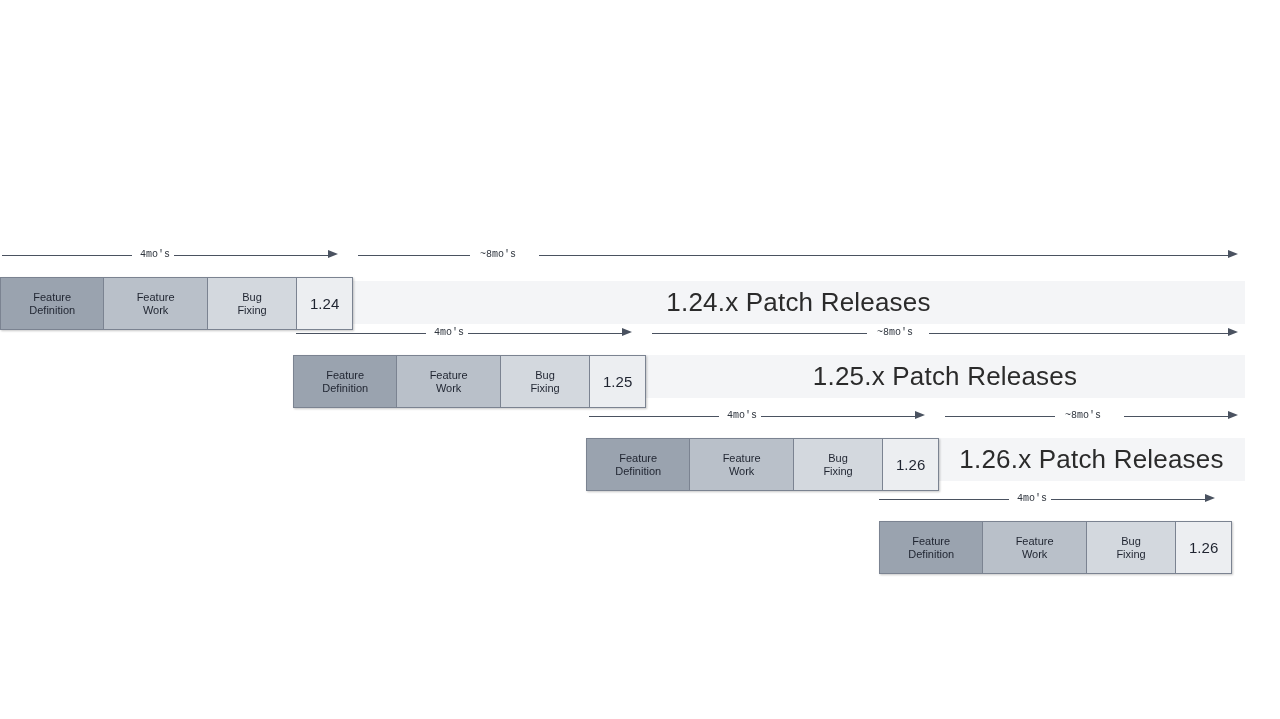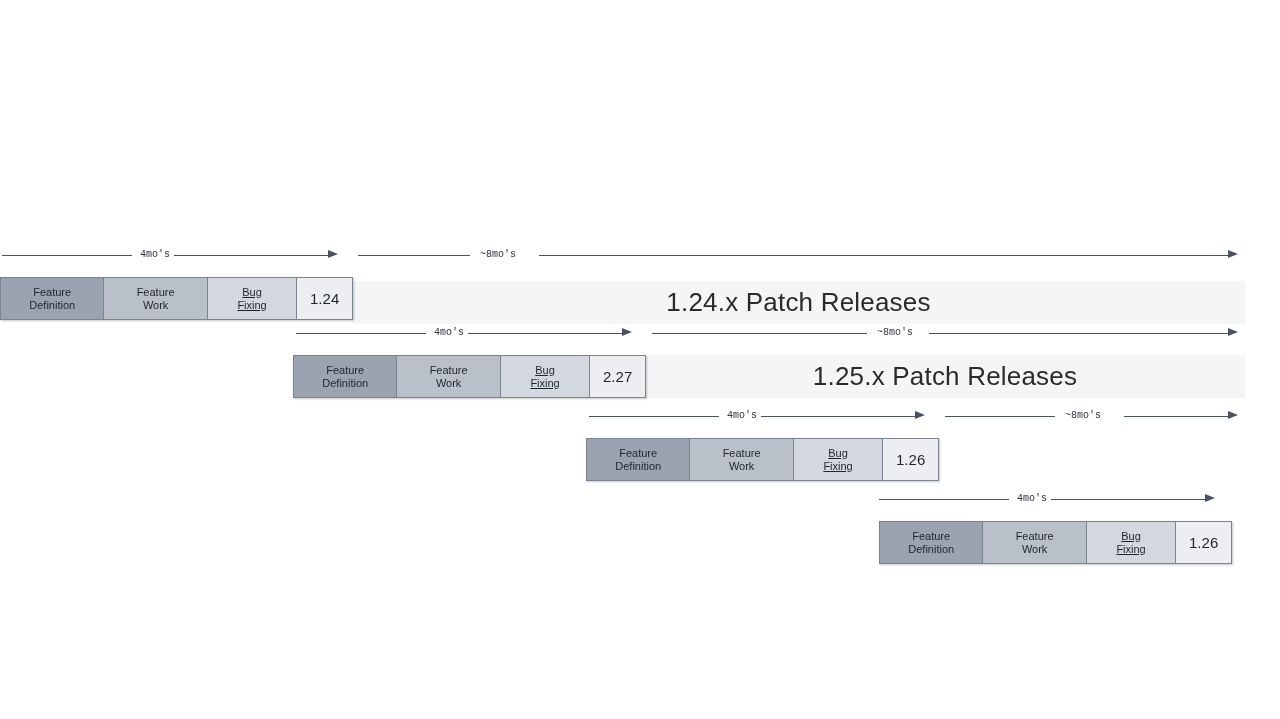--- a/index.html
+++ b/index.html
@@ -44,21 +44,21 @@
     font-size: 26px;
     font-weight: 400;
     letter-spacing: 0.2px;
     white-space: nowrap;
   }
 
   
   .phase-bar {
     position: absolute;
     display: flex;
-    height: 43px;
+    height: 53px;
     box-sizing: border-box;
     border: 1px solid #7b8391;
     box-shadow: 1px 1px 2px rgba(0,0,0,0.22);
   }
   .phase {
     box-sizing: border-box;
     display: flex;
     flex-direction: column;
     align-items: center;
     justify-content: center;
@@ -67,21 +67,21 @@
     font-size: 11px;
     line-height: 13px;
     text-align: center;
     white-space: nowrap;
   }
   .phase:last-child { border-right: none; }
   .phase-line { display: block; }
 
   .phase.definition { background: #9aa3af; }
   .phase.work       { background: #b9c0c9; }
-  .phase.bugfix     { background: #d3d8de; text-decoration: underline; }
+  .phase.bugfix     { background: #d3d8de; }
   .phase.version    { background: #eceef1; font-size: 15px; }
 
   
   .measure {
     position: absolute;
     height: 22px;
     font-family: Liberation Mono, monospace;
   }
   .measure .seg {
     position: absolute;
@@ -182,27 +182,30 @@
       </div>
       <div class="phase work" style="width:104px;">
         <span class="phase-line">Feature</span>
         <span class="phase-line">Work</span>
       </div>
       <div class="phase bugfix" style="width:90px;">
         <span class="phase-line">Bug</span>
         <span class="phase-line">Fixing</span>
       </div>
       <div class="phase version" style="width:55px;">
-        <span class="phase-line">2.27</span>
+        <span class="phase-line">1.25</span>
       </div>
     </div>
   </div>
 
   <div class="release-row" style="left:0px; top:406px; width:1280px;">
 
+    <div class="patch-band" style="left:938px; top:32px; width:307px; height:43px;">
+      <span class="patch-band-label">1.26.x Patch Releases</span>
+    </div>
 
     <div class="measure" style="left:589px; top:0px; width:336px;">
       <div class="seg left" style="width:130px;"></div>
       <div class="seg right" style="width:155px;"></div>
       <div class="head"></div>
       <div class="mlabel" style="left:128px; width:50px;">4mo's</div>
     </div>
 
     <div class="measure" style="left:945px; top:0px; width:293px;">
       <div class="seg left" style="width:110px;"></div>

